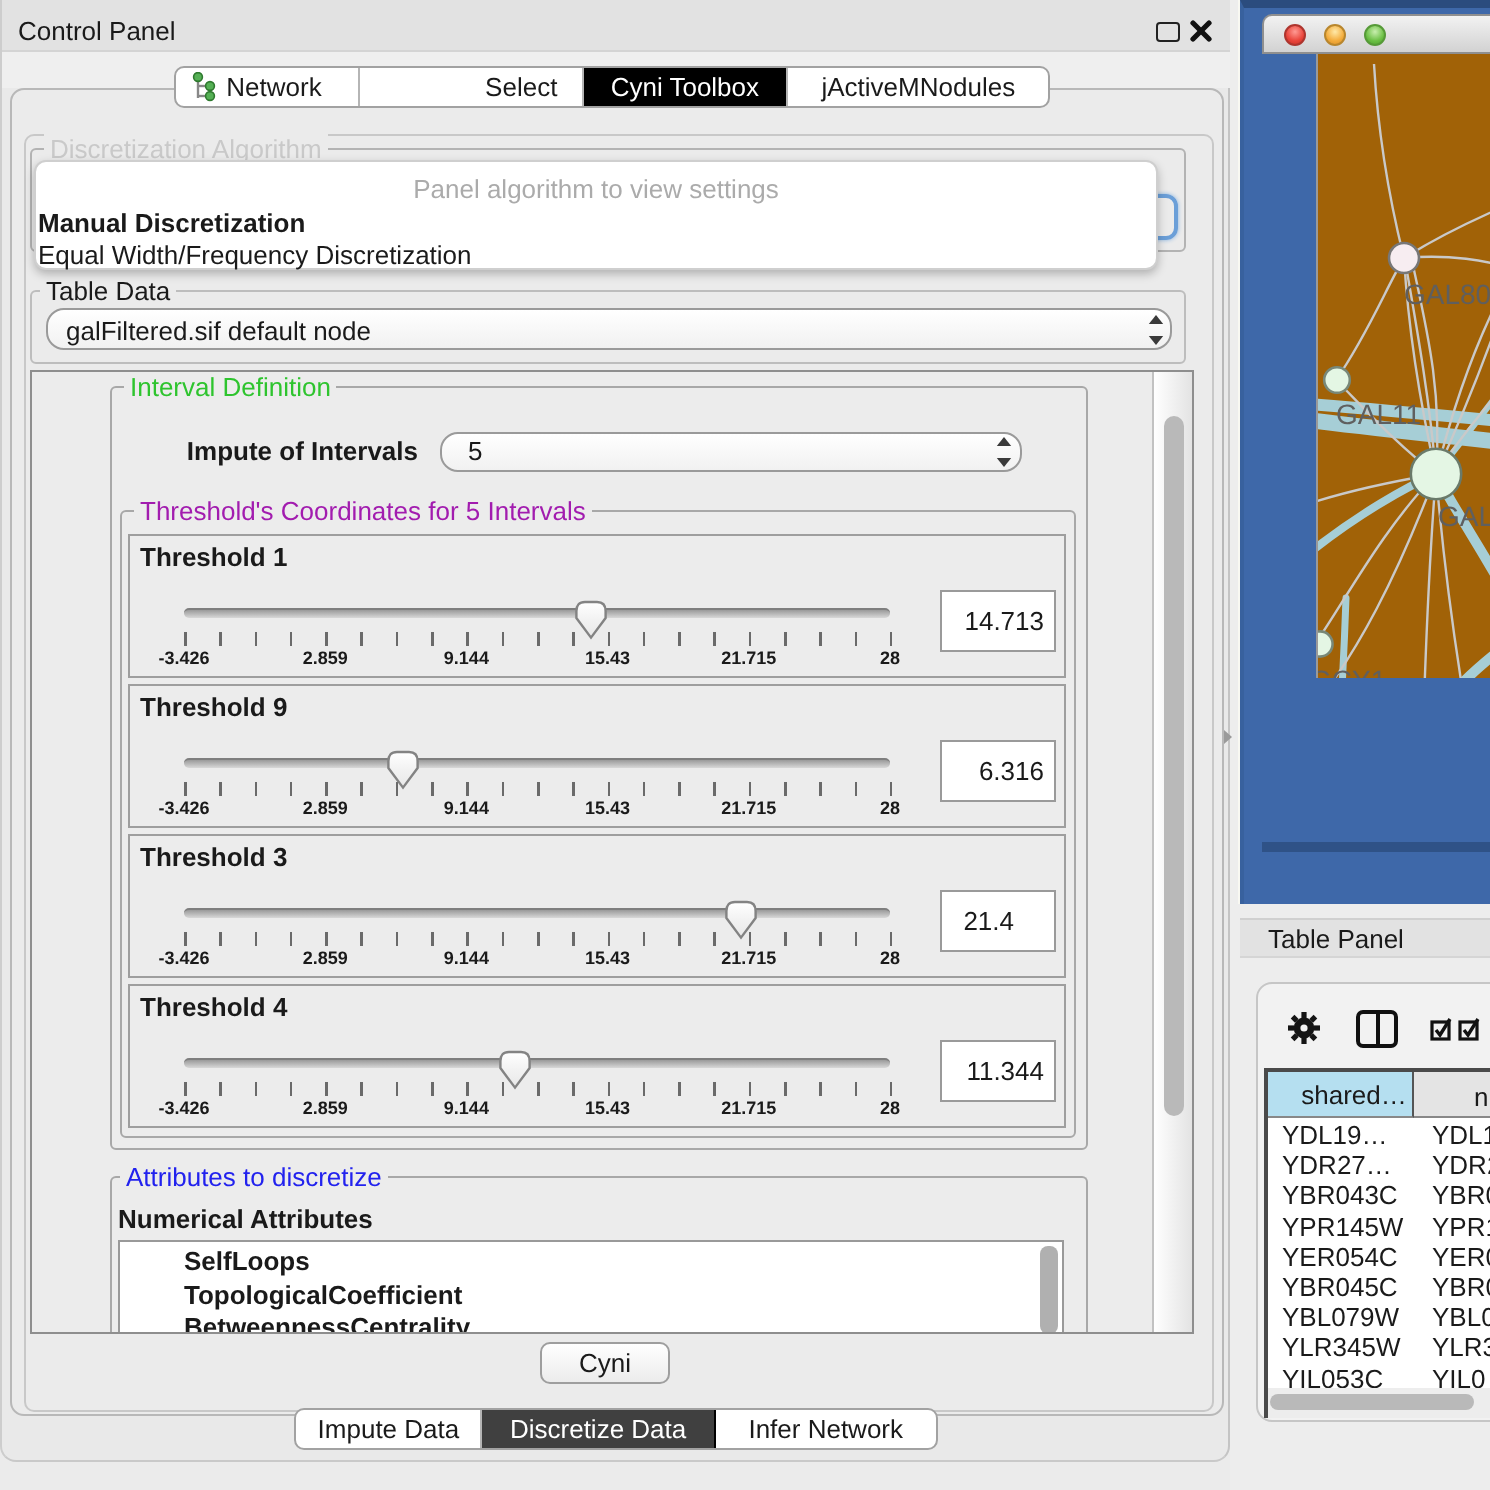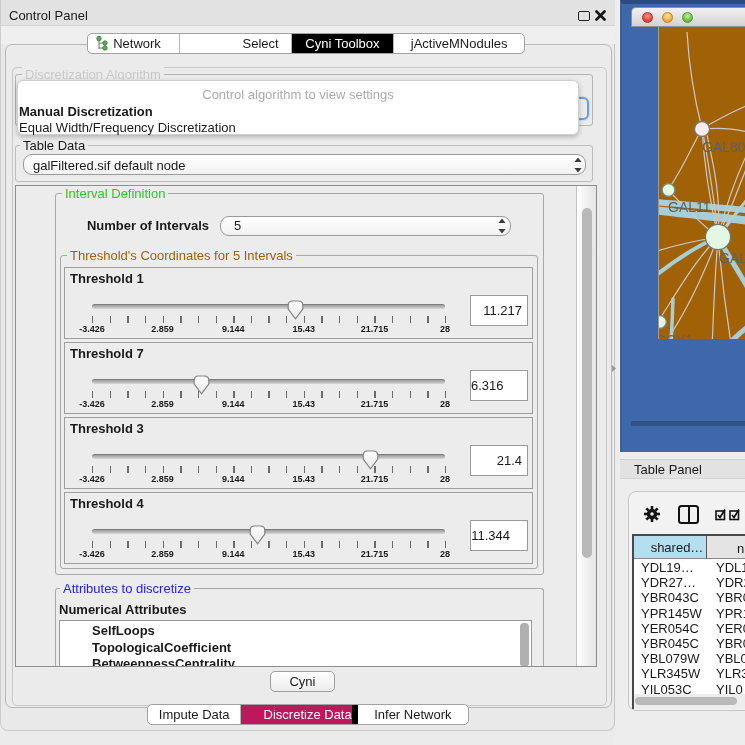--- a/index.html
+++ b/index.html
@@ -157,30 +157,30 @@
       </svg>
 
     <div class="abs" style="left:14px;top:185px;width:582px;height:482px;background:#ececec;border:1px solid #8e8e8e;box-sizing:border-box;overflow:hidden;" id="scrollpane">
 
       <div class="abs" style="left:560px;top:0;width:20px;height:480px;background:linear-gradient(90deg,#ffffff,#e3e3e3);border-left:1px solid #c2c2c2;box-sizing:border-box;"></div>
       <div class="abs" style="left:566px;top:22px;width:10px;height:350px;background:#b9b9b9;border-radius:5px;"></div>
 
       <div class="abs" style="left:39px;top:7px;width:489px;height:382px;border:1px solid #a8a8a8;border-radius:3px;box-sizing:border-box;"></div>
       <div class="abs" style="left:46px;top:0px;color:#2ec42e;background:#ececec;padding:0 3px;">Interval Definition</div>
 
-      <div class="abs b" style="left:0px;top:32px;width:193px;text-align:right;">Number of Intervals</div>
+      <div class="abs b" style="left:0px;top:32px;width:193px;text-align:right;">Impute of Intervals</div>
       <div class="abs" style="left:204px;top:30px;width:291px;height:20px;background:linear-gradient(#ffffff,#f1f1f1);border:1px solid #9a9a9a;border-radius:9px;box-sizing:border-box;"></div>
       <div class="abs" style="left:218px;top:32px;">5</div>
       <svg class="abs" width="10" height="16" viewBox="0 0 10 16" style="left:481px;top:32px;">
           <path d="M 5,0.5 L 8.6,5 L 1.4,5 Z" fill="#3a3a3a"></path>
           <path d="M 5,15.5 L 8.6,11 L 1.4,11 Z" fill="#3a3a3a"></path>
         </svg>
 
       <div class="abs" style="left:44px;top:69px;width:478px;height:314px;border:1px solid #a8a8a8;border-radius:3px;box-sizing:border-box;"></div>
-      <div class="abs" style="left:51px;top:62px;color:#a16207;background:#ececec;padding:0 3px;">Threshold's Coordinates for 5 Intervals</div>
+      <div class="abs" style="left:51px;top:62px;color:#a21caf;background:#ececec;padding:0 3px;">Threshold's Coordinates for 5 Intervals</div>
 
       <div class="abs" style="left:48px;top:81px;width:469px;height:72px;border:1px solid #9e9e9e;box-sizing:border-box;"></div>
       <div class="abs b" style="left:54px;top:85px;">Threshold 1</div>
       <div class="abs" style="left:76px;top:118px;width:353px;height:5px;background:linear-gradient(#9a9a9a,#d8d8d8);border-radius:3px;border-top:1px solid #7e7e7e;box-sizing:border-box;"></div>
       <div class="abs" style="left:76px;top:130px;width:354px;height:7px;background:repeating-linear-gradient(90deg,#6a6a6a 0px,#6a6a6a 1.3px,transparent 1.3px,transparent 17.65px);"></div>
       <div class="abs b" style="left:46.0px;top:138px;width:60px;text-align:center;font-size:9px;">-3.426</div>
       <div class="abs b" style="left:116.6px;top:138px;width:60px;text-align:center;font-size:9px;">2.859</div>
       <div class="abs b" style="left:187.2px;top:138px;width:60px;text-align:center;font-size:9px;">9.144</div>
       <div class="abs b" style="left:257.8px;top:138px;width:60px;text-align:center;font-size:9px;">15.43</div>
       <div class="abs b" style="left:328.4px;top:138px;width:60px;text-align:center;font-size:9px;">21.715</div>
@@ -188,84 +188,84 @@
       <svg class="abs" width="17" height="20" viewBox="0 0 17 20" style="left:271.3px;top:114px;">
           <path d="M 1.2,5.5 Q 1.2,1 5.5,1 L 11.5,1 Q 15.8,1 15.8,5.5 L 15.8,9 L 8.5,18.8 L 1.2,9 Z" fill="url(#tg81)" stroke="#838383" stroke-width="1.2"></path>
           <defs>
             <linearGradient id="tg81" x1="0" y1="0" x2="0" y2="1">
               <stop offset="0" stop-color="#ffffff"></stop>
               <stop offset="0.5" stop-color="#f2f2f2"></stop>
               <stop offset="1" stop-color="#e8e8e8"></stop>
             </linearGradient>
           </defs>
         </svg>
-      <div class="abs" style="left:454px;top:109px;width:58px;height:31px;background:#fff;border:1px solid #9a9a9a;box-sizing:border-box;text-align:right;line-height:29px;padding-right:5px;">11.217</div>
+      <div class="abs" style="left:454px;top:109px;width:58px;height:31px;background:#fff;border:1px solid #9a9a9a;box-sizing:border-box;text-align:right;line-height:29px;padding-right:5px;">14.713</div>
       <div class="abs" style="left:48px;top:156px;width:469px;height:72px;border:1px solid #9e9e9e;box-sizing:border-box;"></div>
-      <div class="abs b" style="left:54px;top:160px;">Threshold 7</div>
+      <div class="abs b" style="left:54px;top:160px;">Threshold 9</div>
       <div class="abs" style="left:76px;top:193px;width:353px;height:5px;background:linear-gradient(#9a9a9a,#d8d8d8);border-radius:3px;border-top:1px solid #7e7e7e;box-sizing:border-box;"></div>
       <div class="abs" style="left:76px;top:205px;width:354px;height:7px;background:repeating-linear-gradient(90deg,#6a6a6a 0px,#6a6a6a 1.3px,transparent 1.3px,transparent 17.65px);"></div>
       <div class="abs b" style="left:46.0px;top:213px;width:60px;text-align:center;font-size:9px;">-3.426</div>
       <div class="abs b" style="left:116.6px;top:213px;width:60px;text-align:center;font-size:9px;">2.859</div>
       <div class="abs b" style="left:187.2px;top:213px;width:60px;text-align:center;font-size:9px;">9.144</div>
       <div class="abs b" style="left:257.8px;top:213px;width:60px;text-align:center;font-size:9px;">15.43</div>
       <div class="abs b" style="left:328.4px;top:213px;width:60px;text-align:center;font-size:9px;">21.715</div>
       <div class="abs b" style="left:399.0px;top:213px;width:60px;text-align:center;font-size:9px;">28</div>
       <svg class="abs" width="17" height="20" viewBox="0 0 17 20" style="left:176.9px;top:189px;">
           <path d="M 1.2,5.5 Q 1.2,1 5.5,1 L 11.5,1 Q 15.8,1 15.8,5.5 L 15.8,9 L 8.5,18.8 L 1.2,9 Z" fill="url(#tg156)" stroke="#838383" stroke-width="1.2"></path>
           <defs>
             <linearGradient id="tg156" x1="0" y1="0" x2="0" y2="1">
               <stop offset="0" stop-color="#ffffff"></stop>
               <stop offset="0.5" stop-color="#f2f2f2"></stop>
               <stop offset="1" stop-color="#e8e8e8"></stop>
             </linearGradient>
           </defs>
         </svg>
-      <div class="abs" style="left:454px;top:184px;width:58px;height:31px;background:#fff;border:1px solid #9a9a9a;box-sizing:border-box;line-height:29px;padding-right:5px;">6.316</div>
+      <div class="abs" style="left:454px;top:184px;width:58px;height:31px;background:#fff;border:1px solid #9a9a9a;box-sizing:border-box;text-align:right;line-height:29px;padding-right:5px;">6.316</div>
       <div class="abs" style="left:48px;top:231px;width:469px;height:72px;border:1px solid #9e9e9e;box-sizing:border-box;"></div>
       <div class="abs b" style="left:54px;top:235px;">Threshold 3</div>
       <div class="abs" style="left:76px;top:268px;width:353px;height:5px;background:linear-gradient(#9a9a9a,#d8d8d8);border-radius:3px;border-top:1px solid #7e7e7e;box-sizing:border-box;"></div>
       <div class="abs" style="left:76px;top:280px;width:354px;height:7px;background:repeating-linear-gradient(90deg,#6a6a6a 0px,#6a6a6a 1.3px,transparent 1.3px,transparent 17.65px);"></div>
       <div class="abs b" style="left:46.0px;top:288px;width:60px;text-align:center;font-size:9px;">-3.426</div>
       <div class="abs b" style="left:116.6px;top:288px;width:60px;text-align:center;font-size:9px;">2.859</div>
       <div class="abs b" style="left:187.2px;top:288px;width:60px;text-align:center;font-size:9px;">9.144</div>
       <div class="abs b" style="left:257.8px;top:288px;width:60px;text-align:center;font-size:9px;">15.43</div>
       <div class="abs b" style="left:328.4px;top:288px;width:60px;text-align:center;font-size:9px;">21.715</div>
       <div class="abs b" style="left:399.0px;top:288px;width:60px;text-align:center;font-size:9px;">28</div>
       <svg class="abs" width="17" height="20" viewBox="0 0 17 20" style="left:346.4px;top:264px;">
           <path d="M 1.2,5.5 Q 1.2,1 5.5,1 L 11.5,1 Q 15.8,1 15.8,5.5 L 15.8,9 L 8.5,18.8 L 1.2,9 Z" fill="url(#tg231)" stroke="#838383" stroke-width="1.2"></path>
           <defs>
             <linearGradient id="tg231" x1="0" y1="0" x2="0" y2="1">
               <stop offset="0" stop-color="#ffffff"></stop>
               <stop offset="0.5" stop-color="#f2f2f2"></stop>
               <stop offset="1" stop-color="#e8e8e8"></stop>
             </linearGradient>
           </defs>
         </svg>
-      <div class="abs" style="left:454px;top:259px;width:58px;height:31px;background:#fff;border:1px solid #9a9a9a;box-sizing:border-box;text-align:right;line-height:29px;padding-right:5px;">21.4</div>
+      <div class="abs" style="left:454px;top:259px;width:58px;height:31px;background:#fff;border:1px solid #9a9a9a;box-sizing:border-box;text-align:right;line-height:29px;padding-right:20px;">21.4</div>
       <div class="abs" style="left:48px;top:306px;width:469px;height:72px;border:1px solid #9e9e9e;box-sizing:border-box;"></div>
       <div class="abs b" style="left:54px;top:310px;">Threshold 4</div>
       <div class="abs" style="left:76px;top:343px;width:353px;height:5px;background:linear-gradient(#9a9a9a,#d8d8d8);border-radius:3px;border-top:1px solid #7e7e7e;box-sizing:border-box;"></div>
       <div class="abs" style="left:76px;top:355px;width:354px;height:7px;background:repeating-linear-gradient(90deg,#6a6a6a 0px,#6a6a6a 1.3px,transparent 1.3px,transparent 17.65px);"></div>
       <div class="abs b" style="left:46.0px;top:363px;width:60px;text-align:center;font-size:9px;">-3.426</div>
       <div class="abs b" style="left:116.6px;top:363px;width:60px;text-align:center;font-size:9px;">2.859</div>
       <div class="abs b" style="left:187.2px;top:363px;width:60px;text-align:center;font-size:9px;">9.144</div>
       <div class="abs b" style="left:257.8px;top:363px;width:60px;text-align:center;font-size:9px;">15.43</div>
       <div class="abs b" style="left:328.4px;top:363px;width:60px;text-align:center;font-size:9px;">21.715</div>
       <div class="abs b" style="left:399.0px;top:363px;width:60px;text-align:center;font-size:9px;">28</div>
       <svg class="abs" width="17" height="20" viewBox="0 0 17 20" style="left:233.4px;top:339px;">
           <path d="M 1.2,5.5 Q 1.2,1 5.5,1 L 11.5,1 Q 15.8,1 15.8,5.5 L 15.8,9 L 8.5,18.8 L 1.2,9 Z" fill="url(#tg306)" stroke="#838383" stroke-width="1.2"></path>
           <defs>
             <linearGradient id="tg306" x1="0" y1="0" x2="0" y2="1">
               <stop offset="0" stop-color="#ffffff"></stop>
               <stop offset="0.5" stop-color="#f2f2f2"></stop>
               <stop offset="1" stop-color="#e8e8e8"></stop>
             </linearGradient>
           </defs>
         </svg>
-      <div class="abs" style="left:454px;top:334px;width:58px;height:31px;background:#fff;border:1px solid #9a9a9a;box-sizing:border-box;text-align:right;line-height:29px;padding-right:17px;">11.344</div>
+      <div class="abs" style="left:454px;top:334px;width:58px;height:31px;background:#fff;border:1px solid #9a9a9a;box-sizing:border-box;text-align:right;line-height:29px;padding-right:5px;">11.344</div>
 
       <div class="abs" style="left:39px;top:402px;width:489px;height:90px;border:1px solid #a8a8a8;border-radius:3px;border-bottom:none;box-sizing:border-box;"></div>
       <div class="abs" style="left:44px;top:395px;color:#2222ee;background:#ececec;padding:0 3px;">Attributes to discretize</div>
       <div class="abs b" style="left:43px;top:416px;">Numerical Attributes</div>
       <div class="abs" style="left:43px;top:434px;width:473px;height:46px;background:#fff;border:1px solid #999;border-bottom:none;box-sizing:border-box;"></div>
       <div class="abs" style="left:76px;top:437px;line-height:16.5px;font-weight:bold;">SelfLoops<br>TopologicalCoefficient<br>BetweennessCentrality</div>
       <div class="abs" style="left:504px;top:437px;width:9px;height:44px;background:#b0b0b0;border-radius:4px;"></div>
     </div>
 
     <div class="abs" style="left:269px;top:671px;width:65px;height:21px;background:linear-gradient(#ffffff,#ececec);border:1px solid #9e9e9e;border-radius:5px;box-sizing:border-box;text-align:center;line-height:19px;">Cyni</div>
@@ -282,24 +282,24 @@
       <line x1="3" y1="2" x2="3" y2="13" stroke="#888" stroke-width="1.2"></line>
       <line x1="3" y1="7" x2="8" y2="7" stroke="#888" stroke-width="1.2"></line>
       <line x1="3" y1="12" x2="8" y2="12" stroke="#888" stroke-width="1.2"></line>
       <circle cx="3" cy="2.5" r="2.2" fill="#55b055" stroke="#2f7a2f" stroke-width="0.8"></circle>
       <circle cx="9" cy="7" r="2.2" fill="#55b055" stroke="#2f7a2f" stroke-width="0.8"></circle>
       <circle cx="9" cy="12" r="2.2" fill="#55b055" stroke="#2f7a2f" stroke-width="0.8"></circle>
     </svg>
 
     <div class="abs" style="left:146px;top:704px;width:322px;height:21px;background:#fff;border:1px solid #a2a2a2;border-radius:5px;box-sizing:border-box;overflow:hidden;display:flex;">
       <div style="width:94px;border-right:1px solid #b5b5b5;box-sizing:border-box;text-align:center;line-height:19px;">Impute Data</div>
-      <div style="width:117px;border-right:6px solid #000000;box-sizing:border-box;text-align:right;line-height:19px;background:#be185d;color:#fff;">Discretize Data</div>
+      <div style="width:117px;border-right:1px solid #000000;box-sizing:border-box;text-align:center;line-height:19px;background:#404040;color:#fff;">Discretize Data</div>
       <div style="width:111px;box-sizing:border-box;text-align:center;line-height:19px;">Infer Network</div>
     </div>
 
     <div class="abs" style="left:611px;top:365px;width:4px;height:7px;background:#9a9a9a;clip-path:polygon(0 0,100% 50%,0 100%);"></div>
 
     <div class="abs" style="left:16px;top:80px;width:562px;height:55px;background:#fff;border:1px solid #cfcfcf;border-radius:6px;box-shadow:0 2px 5px rgba(0,0,0,0.25);box-sizing:border-box;"></div>
-    <div class="abs" style="left:16px;top:87px;width:562px;text-align:center;color:#ababab;">Control algorithm to view settings</div>
+    <div class="abs" style="left:16px;top:87px;width:562px;text-align:center;color:#ababab;">Panel algorithm to view settings</div>
     <div class="abs b" style="left:18px;top:104px;">Manual Discretization</div>
     <div class="abs" style="left:18px;top:120px;">Equal Width/Frequency Discretization</div>
   </div>
 </div>
 
 </body></html>

